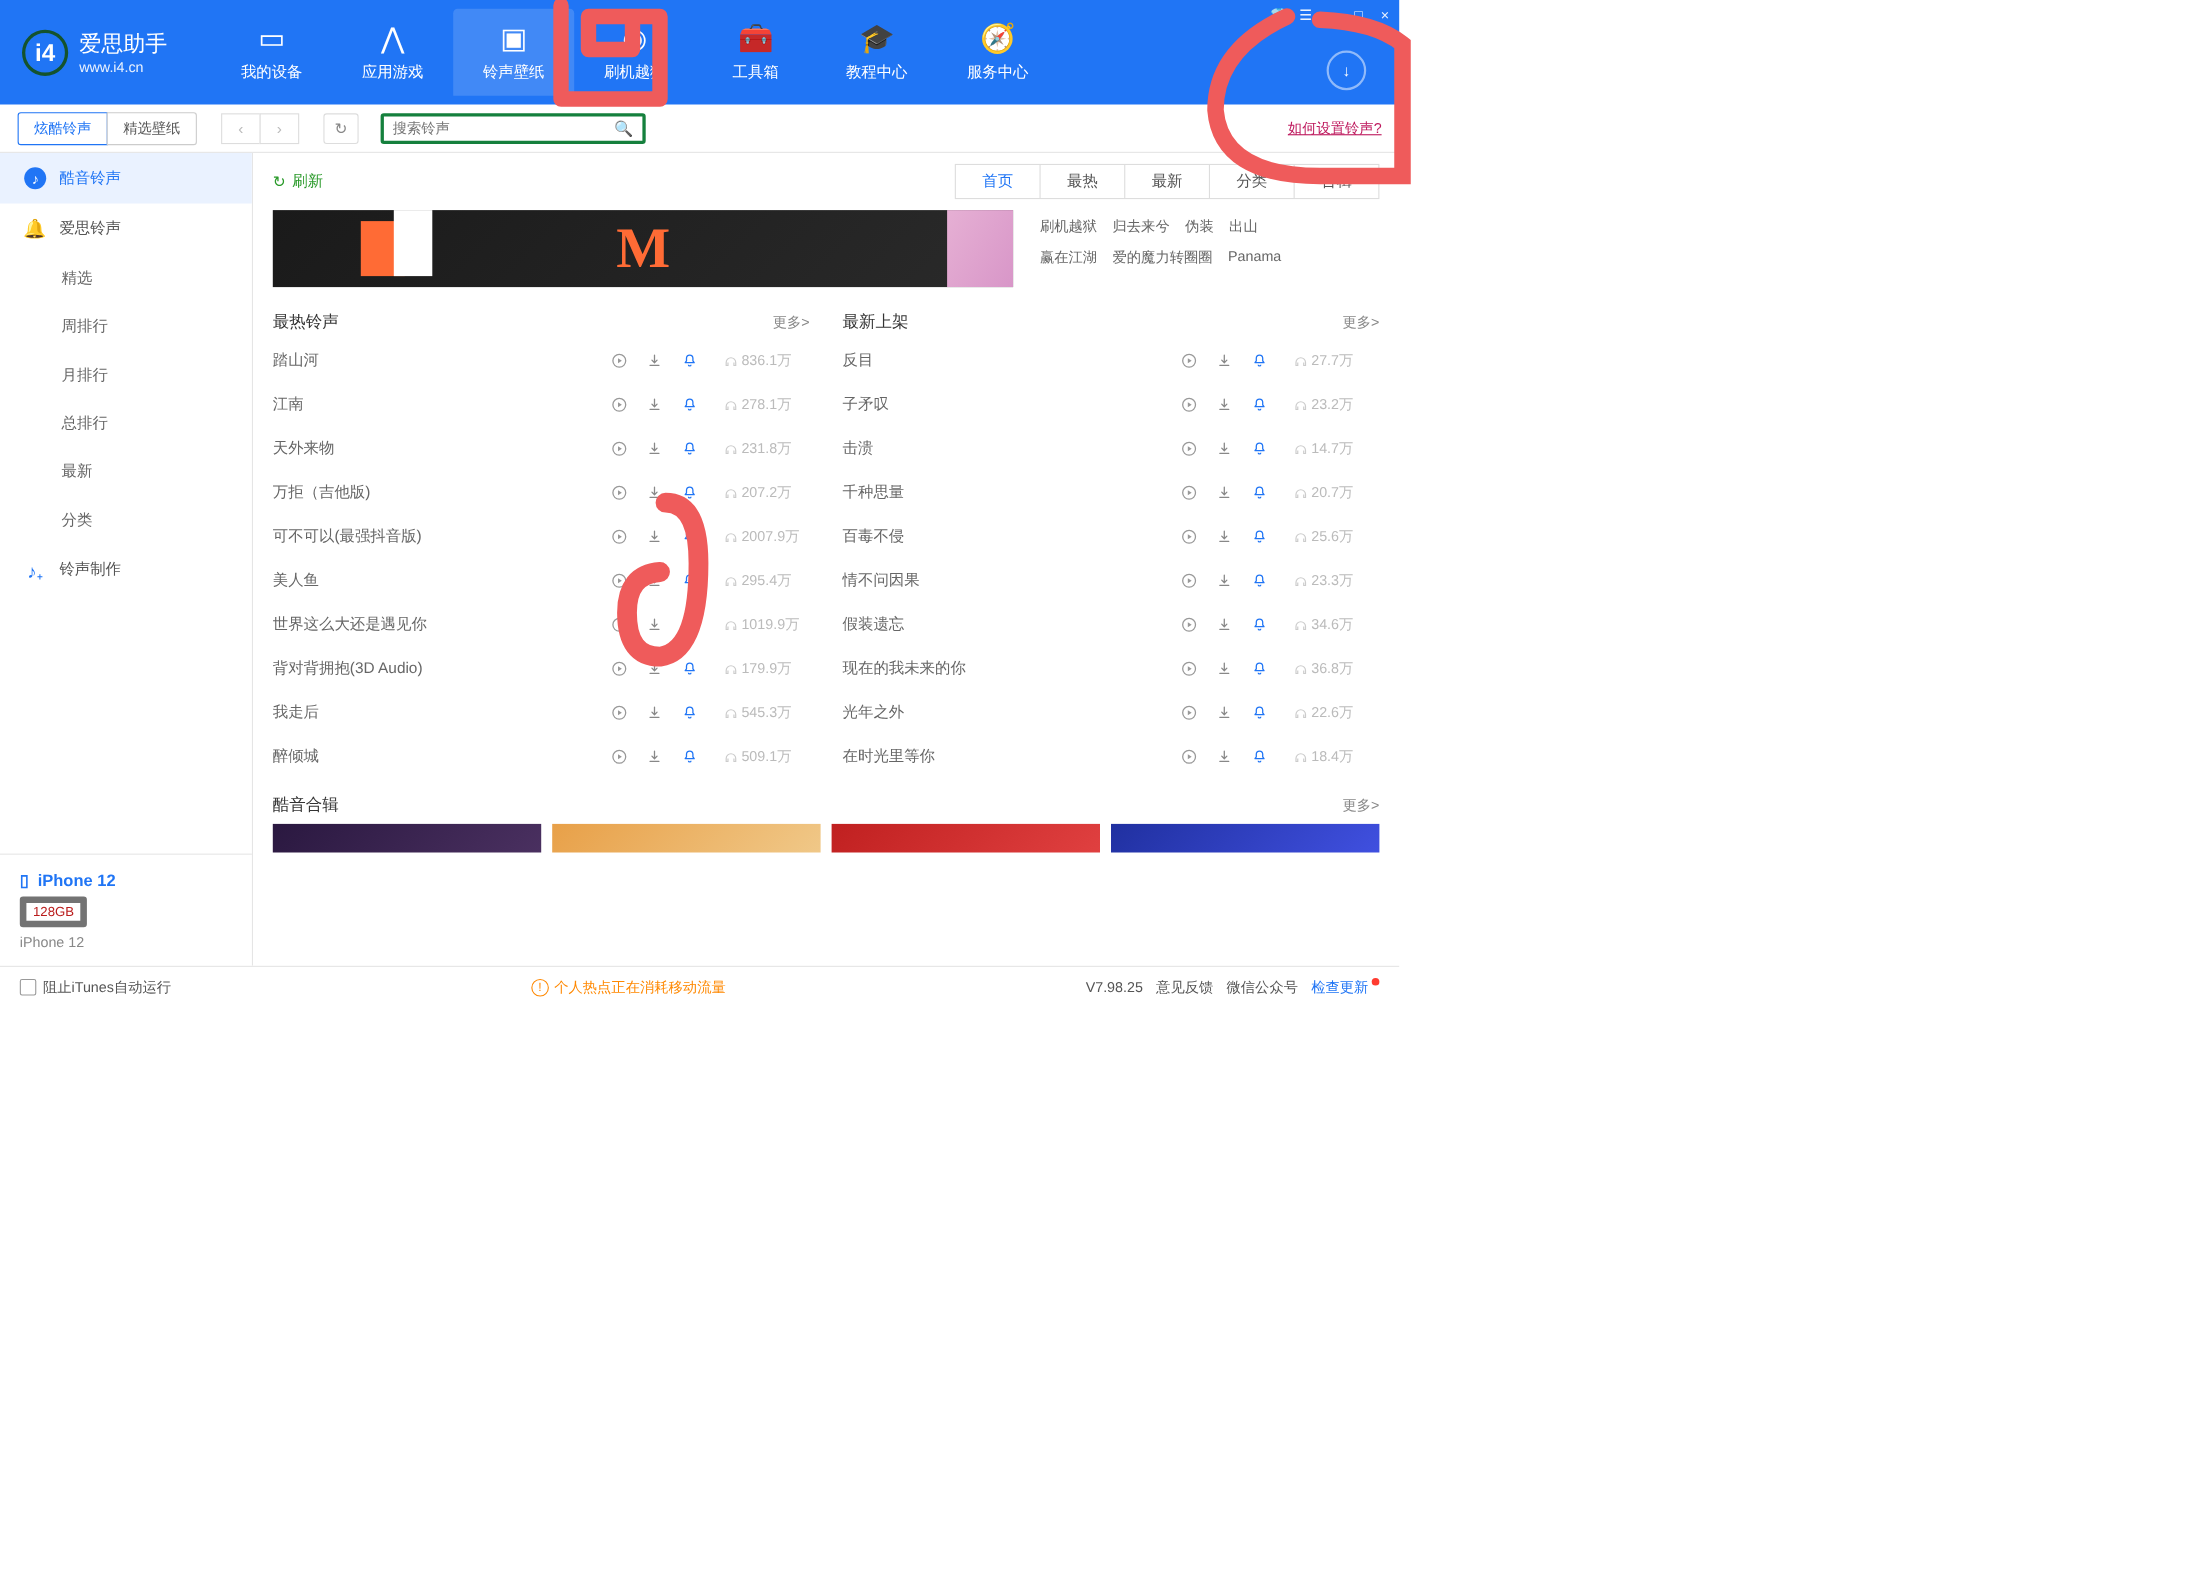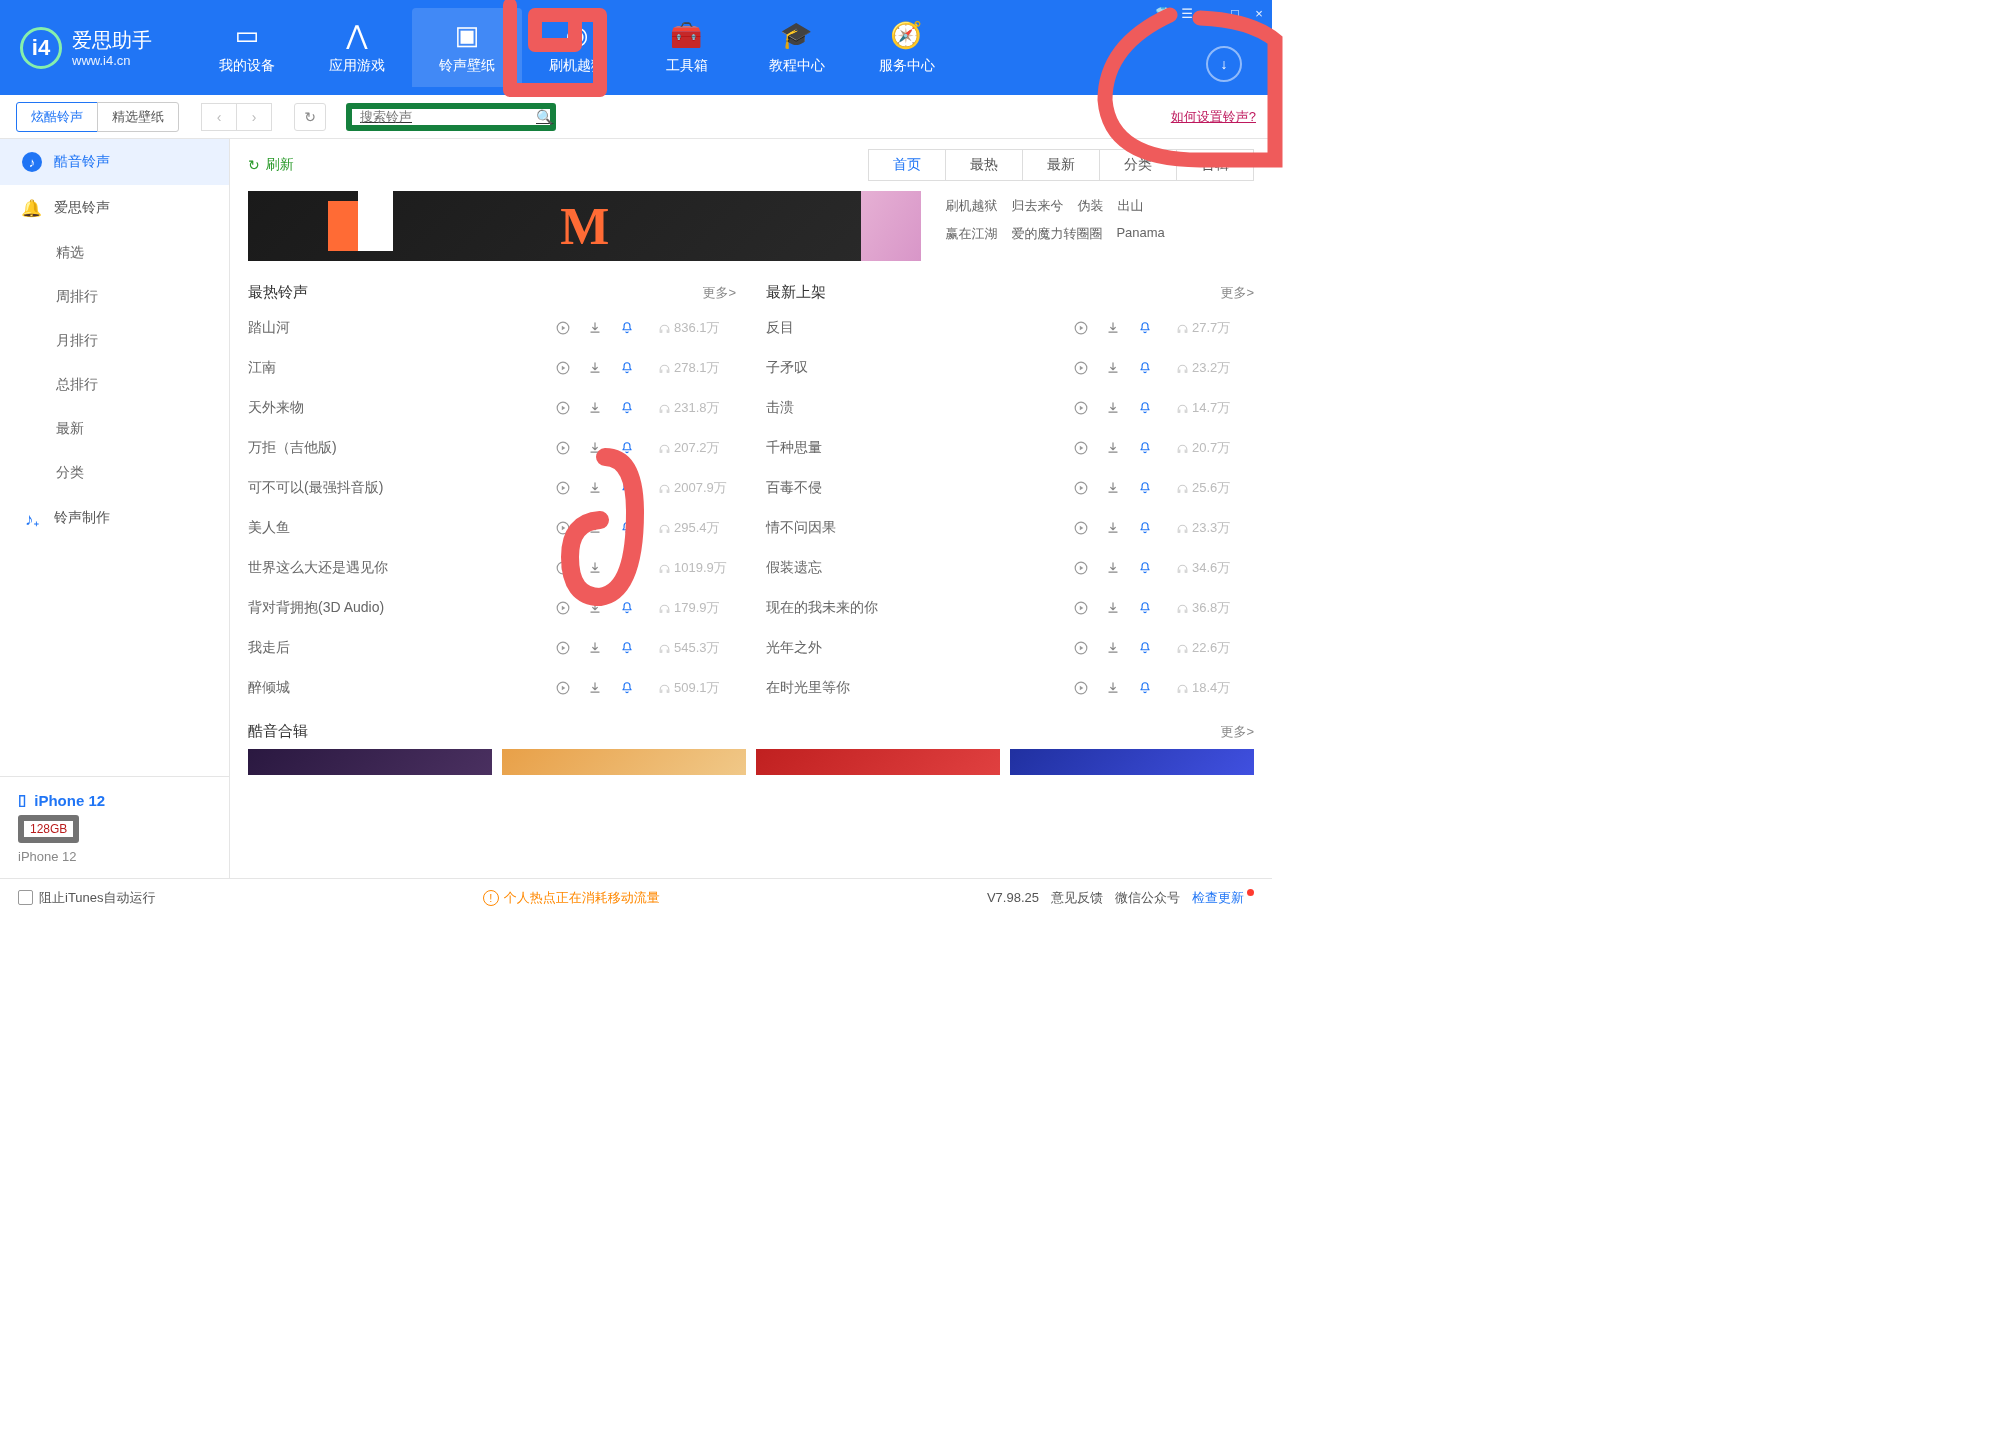--- a/index.html
+++ b/index.html
@@ -2,21 +2,21 @@
 <html><head>
 <meta charset="utf-8">
 <style>
 * { margin: 0; padding: 0; box-sizing: border-box; }
 body { font-family: "Microsoft YaHei", "PingFang SC", sans-serif; font-size: 14px; color: #333; background: #fff; overflow: hidden; }
 .app { width: 1272px; height: 916px; display: flex; flex-direction: column; position: relative; }
 
 
 .header { background: #2075f5; height: 95px; display: flex; align-items: center; padding: 0 20px; position: relative; }
 .logo { display: flex; align-items: center; gap: 10px; margin-right: 40px; }
-.logo-icon { width: 42px; height: 42px; border: 3px solid #86efac; border-radius: 50%; display: flex; align-items: center; justify-content: center; color: #fff; font-weight: bold; font-size: 22px; }
+.logo-icon { width: 42px; height: 42px; border: 3px solid #14532d; border-radius: 50%; display: flex; align-items: center; justify-content: center; color: #fff; font-weight: bold; font-size: 22px; }
 .logo-text { color: #fff; }
 .logo-text .cn { font-size: 20px; font-weight: 500; display: block; line-height: 1.2; }
 .logo-text .url { font-size: 13px; opacity: 0.9; }
 .nav-tabs { display: flex; gap: 0; }
 .nav-tab { width: 110px; text-align: center; color: #fff; cursor: pointer; padding: 12px 0; }
 .nav-tab.active { background: rgba(255,255,255,0.15); border-radius: 4px 4px 0 0; }
 .nav-tab-icon { font-size: 26px; display: block; margin-bottom: 6px; }
 .nav-tab-label { font-size: 14px; }
 .win-controls { position: absolute; top: 5px; right: 5px; display: flex; gap: 8px; }
 .win-btn { width: 16px; height: 16px; color: #fff; cursor: pointer; font-size: 13px; display:flex; align-items:center; justify-content:center; opacity:0.9; }
@@ -26,21 +26,21 @@
 .toolbar { height: 44px; border-bottom: 1px solid #e5e5e5; display: flex; align-items: center; padding: 0 16px; gap: 12px; }
 .tab-group { display: flex; }
 .tab-btn { padding: 5px 14px; border: 1px solid #ccc; font-size: 13px; cursor: pointer; background:#fff; color:#555; }
 .tab-btn:first-child { border-radius: 3px 0 0 3px; }
 .tab-btn:last-child { border-radius: 0 3px 3px 0; margin-left:-1px; }
 .tab-btn.active { border-color: #2075f5; color: #2075f5; }
 .nav-arrows { display: flex; margin-left: 10px; }
 .arrow-btn { width: 36px; height: 28px; border: 1px solid #ddd; background: #fff; cursor: pointer; color:#bbb; display:flex;align-items:center;justify-content:center; }
 .arrow-btn:last-child { margin-left: -1px; }
 .refresh-btn { width: 32px; height: 28px; border: 1px solid #ddd; border-radius:3px; background:#fff; cursor:pointer; margin-left:10px; display:flex;align-items:center;justify-content:center; color:#888;}
-.search-box { margin-left: 8px; width: 210px; height: 28px; border: 6px solid #15803d; border-radius: 3px; display:flex; align-items:center; padding:0 8px;text-decoration:underline; }
+.search-box { margin-left: 8px; width: 241px; height: 28px; border: 3px solid #15803d; border-radius: 3px; display:flex; align-items:center; padding:0 8px; }
 .search-box input { border:0; outline:0; flex:1; font-size:13px; color:#999; }
 .search-box .si { color:#ccc; }
 .help-link { margin-left: auto; color: #be185d; text-decoration: underline; font-size: 13px; cursor:pointer; }
 
 
 .body { flex: 1; display: flex; overflow: hidden; }
 .sidebar { width: 230px; border-right: 1px solid #e5e5e5; display: flex; flex-direction: column; }
 .side-list { flex: 1; overflow-y: auto; }
 .side-item { padding: 13px 22px; display: flex; align-items: center; gap: 12px; cursor: pointer; font-size: 14px; color: #555; }
 .side-item.active { background: #eaf2ff; color: #2075f5; }

